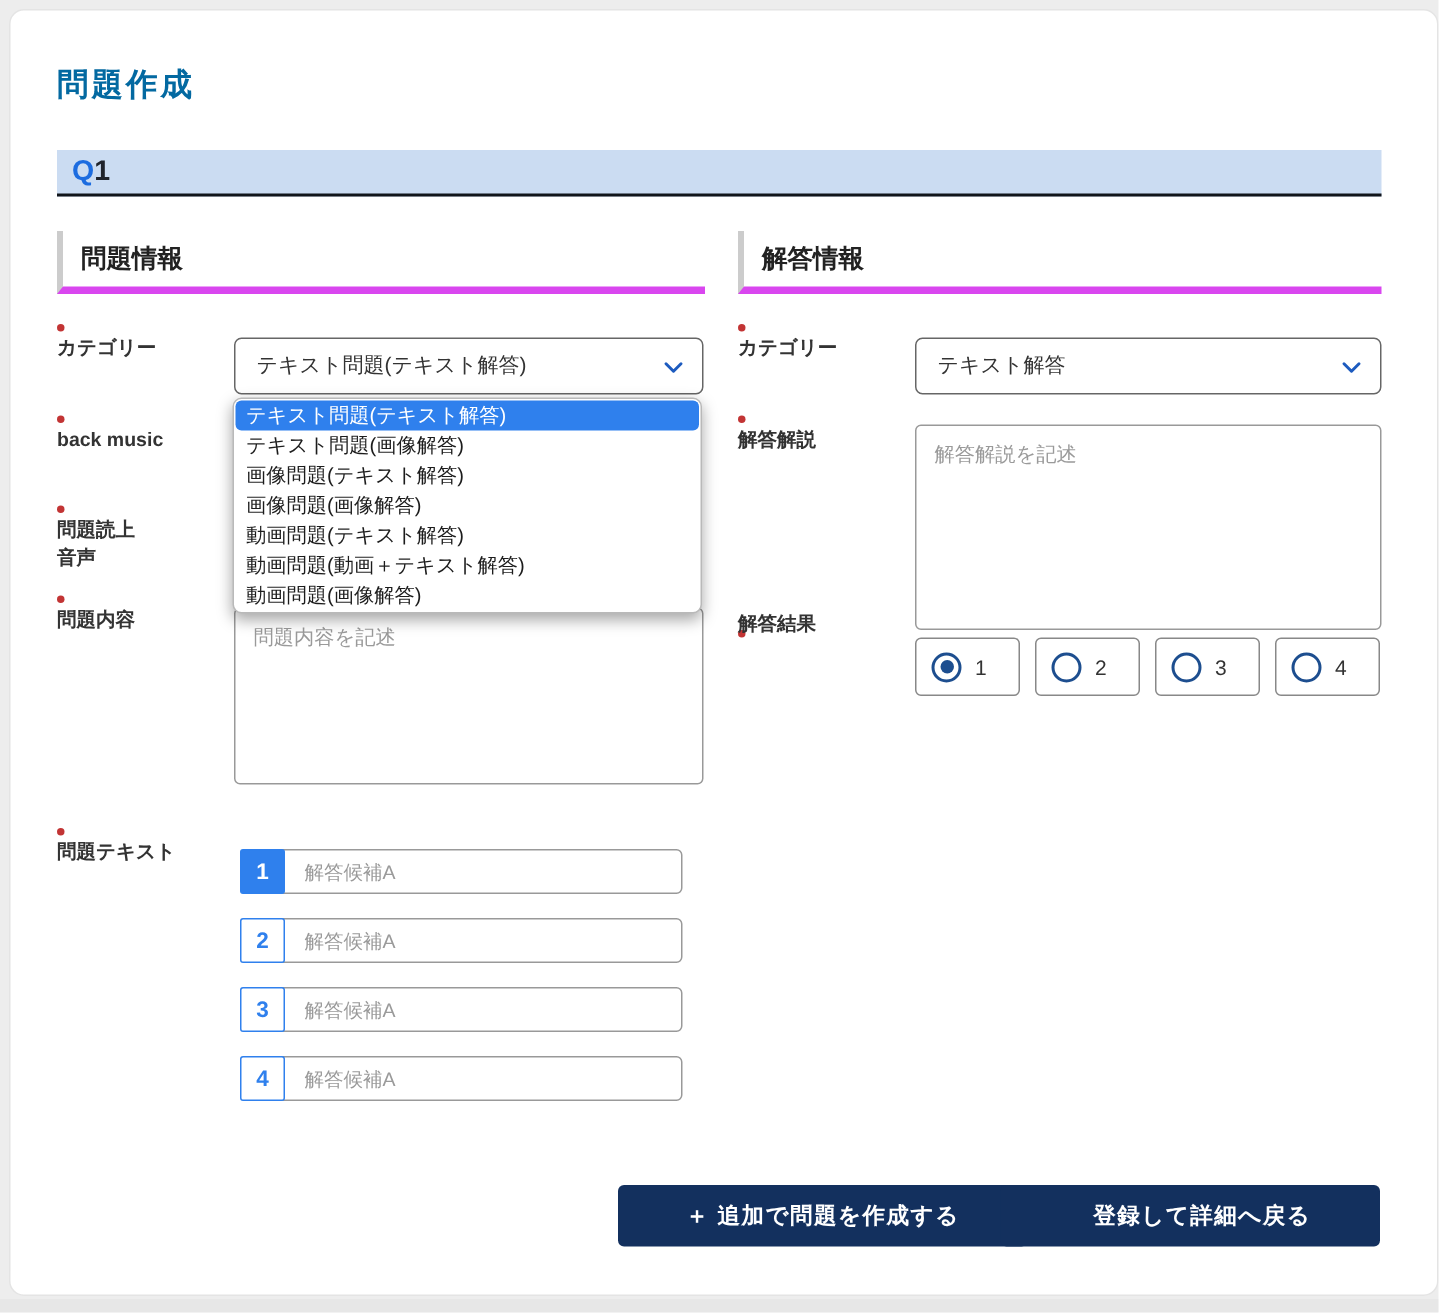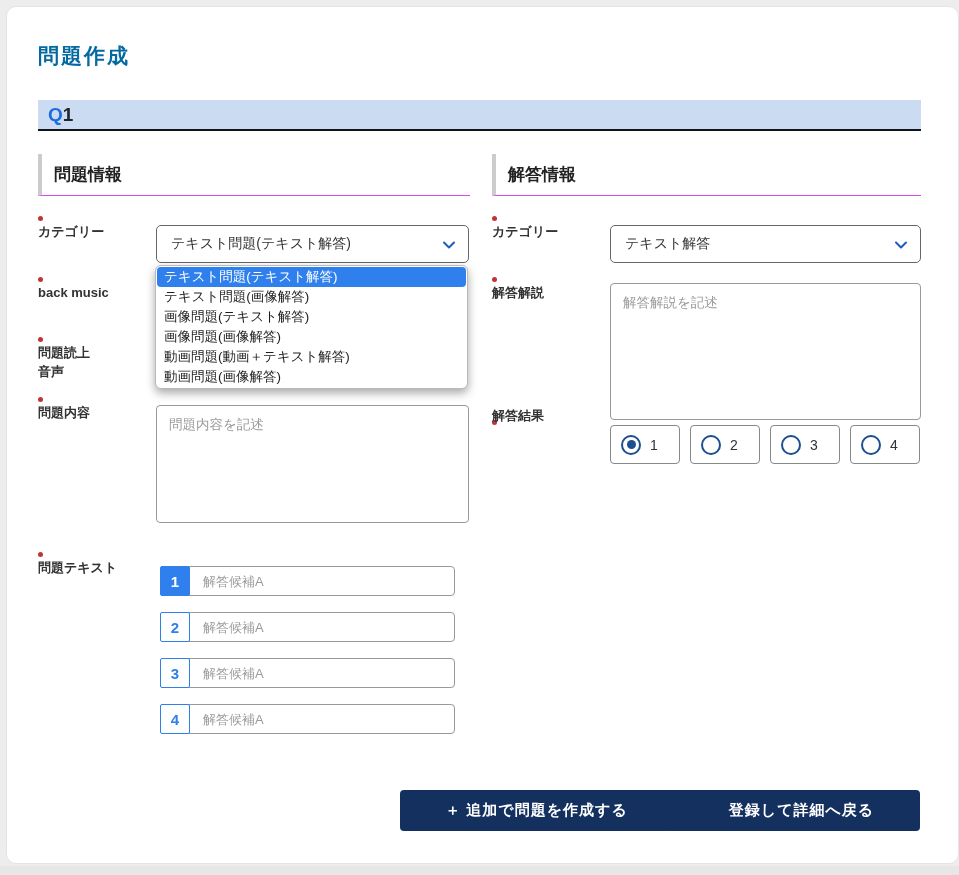--- a/index.html
+++ b/index.html
@@ -16,21 +16,21 @@
   .abs{position:absolute;box-sizing:border-box;}
   .page-title{left:38px;top:42px;font-size:21px;font-weight:700;color:#0369a1;letter-spacing:2px;}
   .q-bar{
     left:38px;top:100px;width:883px;height:31px;background:#cbdcf2;
     border-bottom:2px solid #11151a;display:flex;align-items:center;padding-left:10px;
     font-size:19px;font-weight:700;
   }
   .q-bar .q{color:#1c6ce0;}
   .q-bar .num{color:#20242c;}
   .section-header{
-    height:42px;border-left:4px solid #cccccc;border-bottom:1px solid #d946ef;
+    height:42px;border-left:4px solid #cccccc;border-bottom:5px solid #d946ef;
     display:flex;align-items:center;padding-left:12px;
     font-size:17px;font-weight:700;color:#222;
   }
   .sh-left{left:38px;top:154px;width:432px;}
   .sh-right{left:492px;top:154px;width:429px;}
   .field-label{font-size:13px;color:#333;font-weight:700;line-height:19px;}
   .dot{width:5px;height:5px;border-radius:50%;background:#c23434;}
   .select{
     height:38px;border:1px solid #666;border-radius:5px;background:#fff;
     display:flex;align-items:center;padding:0 34px 0 14px;font-size:14px;color:#333;
@@ -181,20 +181,21 @@
 <div class="abs radio-box" style="left:850px;top:425px;">
   <span class="radio-circle"></span>
   <span class="radio-num">4</span>
 </div>
 
 <div class="abs dropdown">
   <div class="dd-item selected">テキスト問題(テキスト解答)</div>
   <div class="dd-item">テキスト問題(画像解答)</div>
   <div class="dd-item">画像問題(テキスト解答)</div>
   <div class="dd-item">画像問題(画像解答)</div>
+  <div class="dd-item">動画問題(テキスト解答)</div>
   <div class="dd-item">動画問題(動画＋テキスト解答)</div>
   <div class="dd-item">動画問題(画像解答)</div>
 </div>
 
-<div class="abs btn" style="left:400px;width:273px;text-align:right;">＋ 追加で問題を作成する</div>
+<div class="abs btn" style="left:412px;width:273px;text-align:right;">＋ 追加で問題を作成する</div>
 <div class="abs btn" style="left:667px;width:253px;padding-left:16px;">登録して詳細へ戻る</div>
 
 <div class="abs footer-strip"></div>
 
 </body></html>

